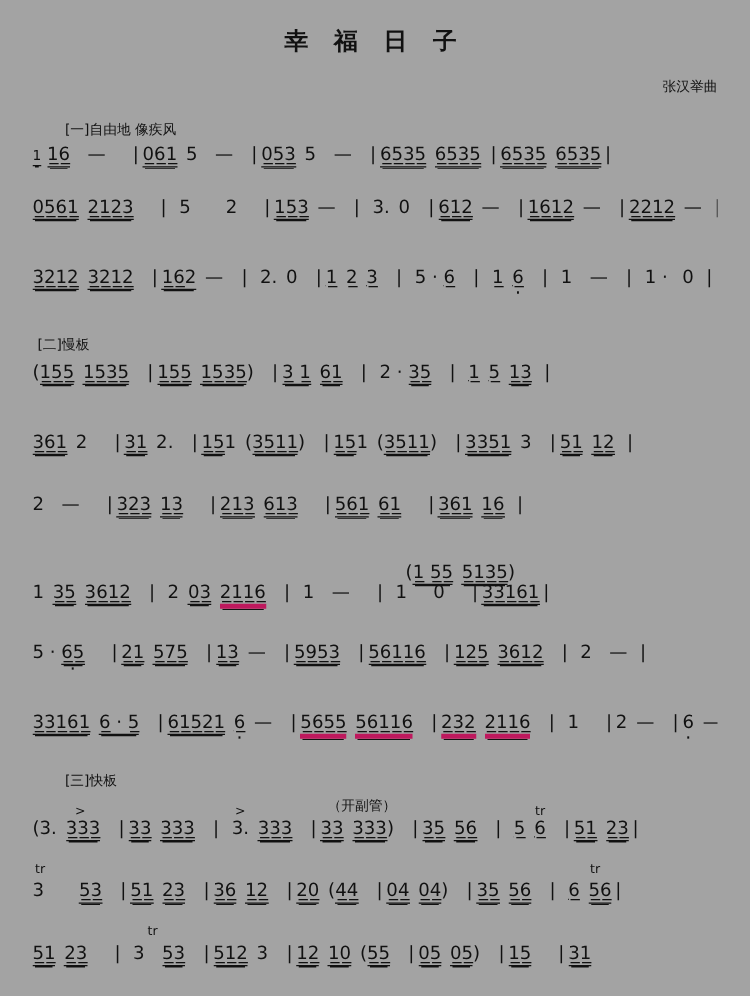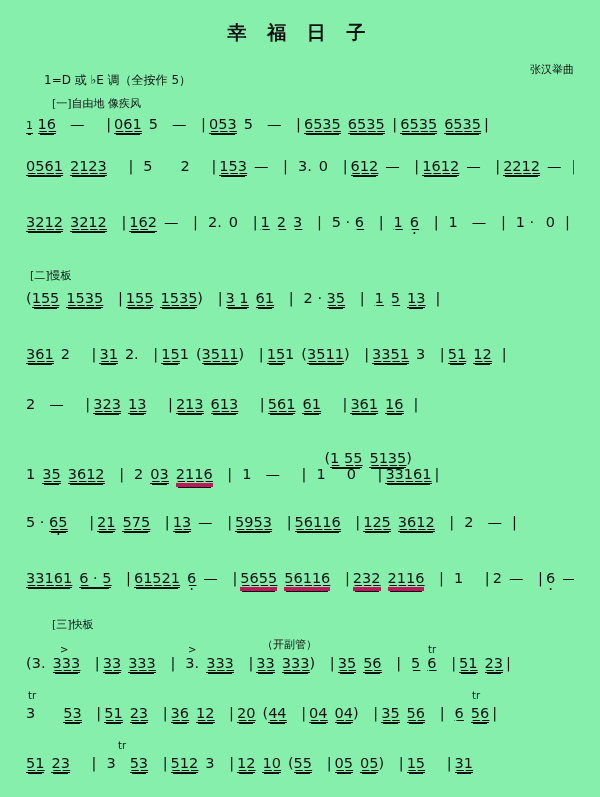--- a/index.html
+++ b/index.html
@@ -12,21 +12,21 @@
     height: 797px;
     font-family: "Liberation Serif", serif;
     color: #111;
     position: relative;
     overflow: hidden;
   }
   .page {
     position: relative;
     width: 600px;
     height: 797px;
-    background: #86efac;
+    background: #a3a3a3;
   }
   
   .title {
     position: absolute;
     top: 20px;
     left: 0;
     width: 600px;
     text-align: center;
     font-size: 19px;
     letter-spacing: 7px;
@@ -110,21 +110,20 @@
     font-family: "DejaVu Sans", sans-serif;
   }
 </style>
 </head>
 <body>
 
 <div class="page">
 
   <div class="title">幸 福 日 子</div>
   <div class="composer">张汉举曲</div>
-  <div class="keyline">1=D 或 ♭E 调（全按作 5）</div>
 
   <div class="sect-mark" style="top:96px;left:52px;">[一]自由地  像疾风</div>
   <div class="sect-mark" style="top:268px;left:30px;">[二]慢板</div>
   <div class="sect-mark" style="top:617px;left:52px;">[三]快板</div>
   <div class="sect-mark" style="top:637px;left:262px;">（开副管）</div>
 
   <div class="line" style="top:116px;">
     <span class="jp"><span class="u2" style="font-size:11px;">1<br></span></span>
     <span class="jp u2 dotAbove" style="position:relative;">1̲6̲</span><span class="sp2"></span>—<span class="sp2"></span>
     <span class="bar">|</span><span class="jp u2 dotAbove">0̲6̲1̲</span><span class="sp"></span>5<span class="sp2"></span>—<span class="sp"></span>

